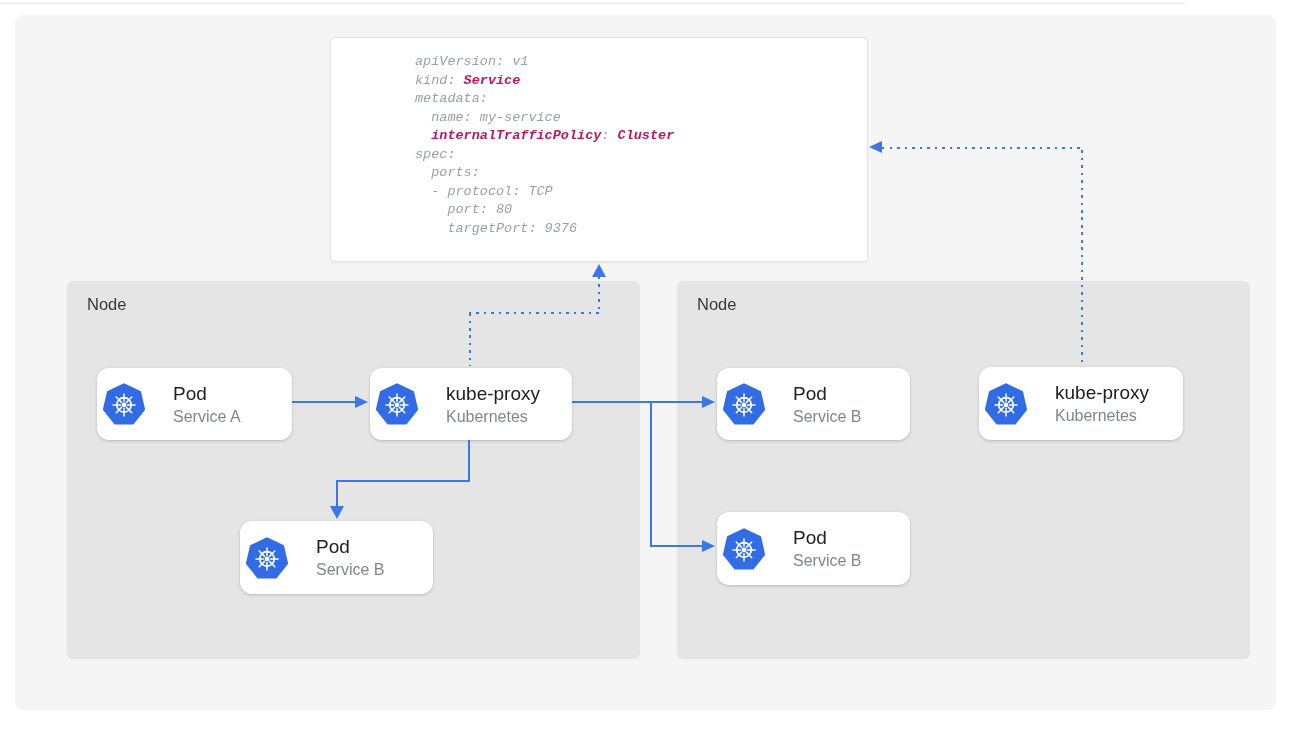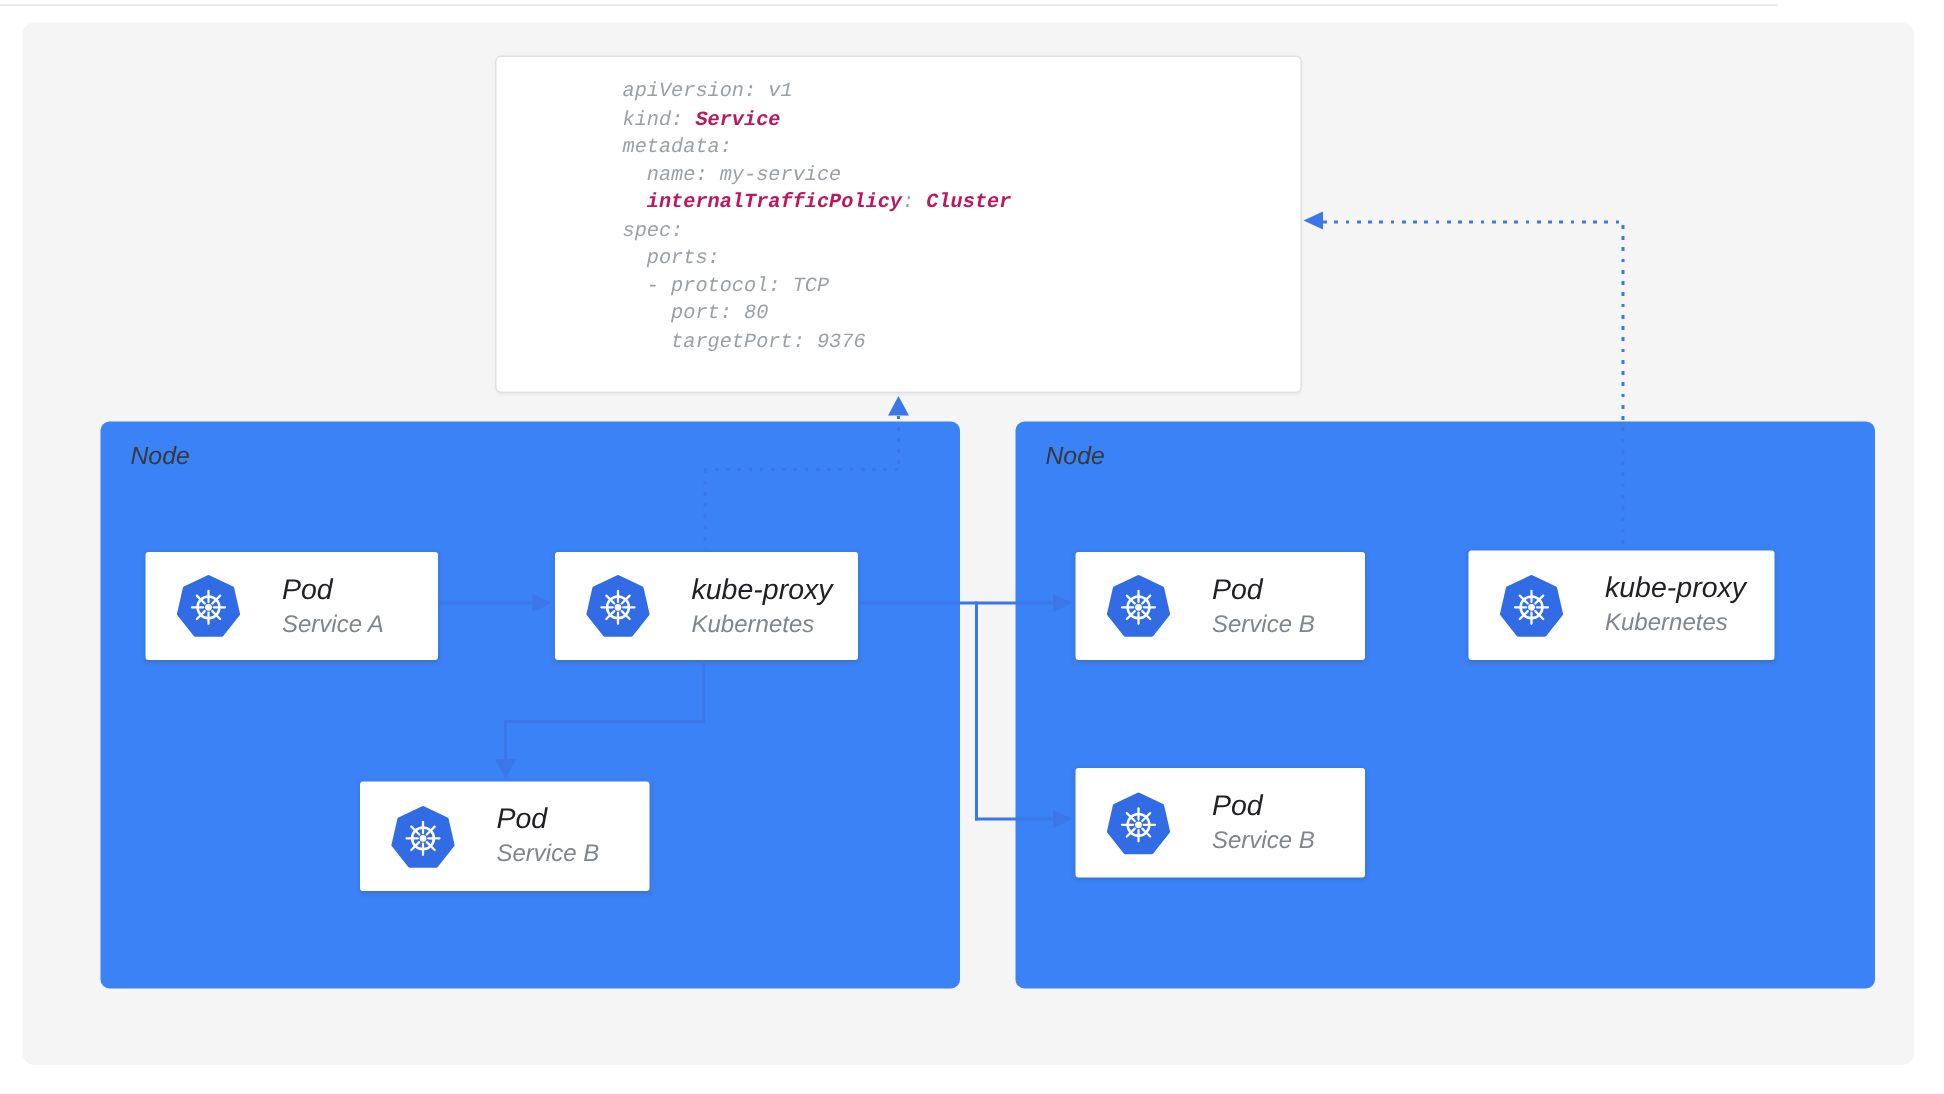--- a/index.html
+++ b/index.html
@@ -28,33 +28,33 @@
   .yaml-card .code {
     font-family:"Liberation Mono","DejaVu Sans Mono",monospace;
     font-style:italic; font-size:13.5px; line-height:18.5px;
     color:#9aa0a6;
   }
   .yaml-card .yl { white-space:pre; }
   .yaml-card b { color:#be185d; font-weight:bold; }
   
   .node {
     position:absolute; top:281px; width:573px; height:378px;
-    background:#3b82f6; border-radius:6px;font-style:italic;
+    background:#e5e5e5; border-radius:6px;
   }
   .node-left  { left:67px; }
   .node-right { left:677px; }
   .node-label {
     position:absolute; left:20px; top:14px;
     font-size:16.5px; color:#37393b;
   }
   
   .card {
-    position:absolute; background:#ffffff; border-radius:2px;
+    position:absolute; background:#ffffff; border-radius:12px;
     box-shadow:0 1px 3px rgba(60,64,67,0.28);
-    display:flex; align-items:center; padding-left:20px;
+    display:flex; align-items:center; padding-left:5px;
   }
   .card .k8s { width:44px; height:44px; flex:0 0 auto; }
   .card .txt { margin-left:27px; }
   .card .title    { font-size:19px; color:#202124; line-height:25px; }
   .card .subtitle { font-size:16px; color:#80868b; line-height:22px; }
   .card-a1 { left:30px;  top:87px;  width:195px; height:72px; }  
   .card-a2 { left:303px; top:87px;  width:202px; height:72px; }  
   .card-a3 { left:173px; top:240px; width:193px; height:73px; }  
   .card-b1 { left:40px;  top:87px;  width:193px; height:72px; }  
   .card-b2 { left:40px;  top:231px; width:193px; height:73px; }  

